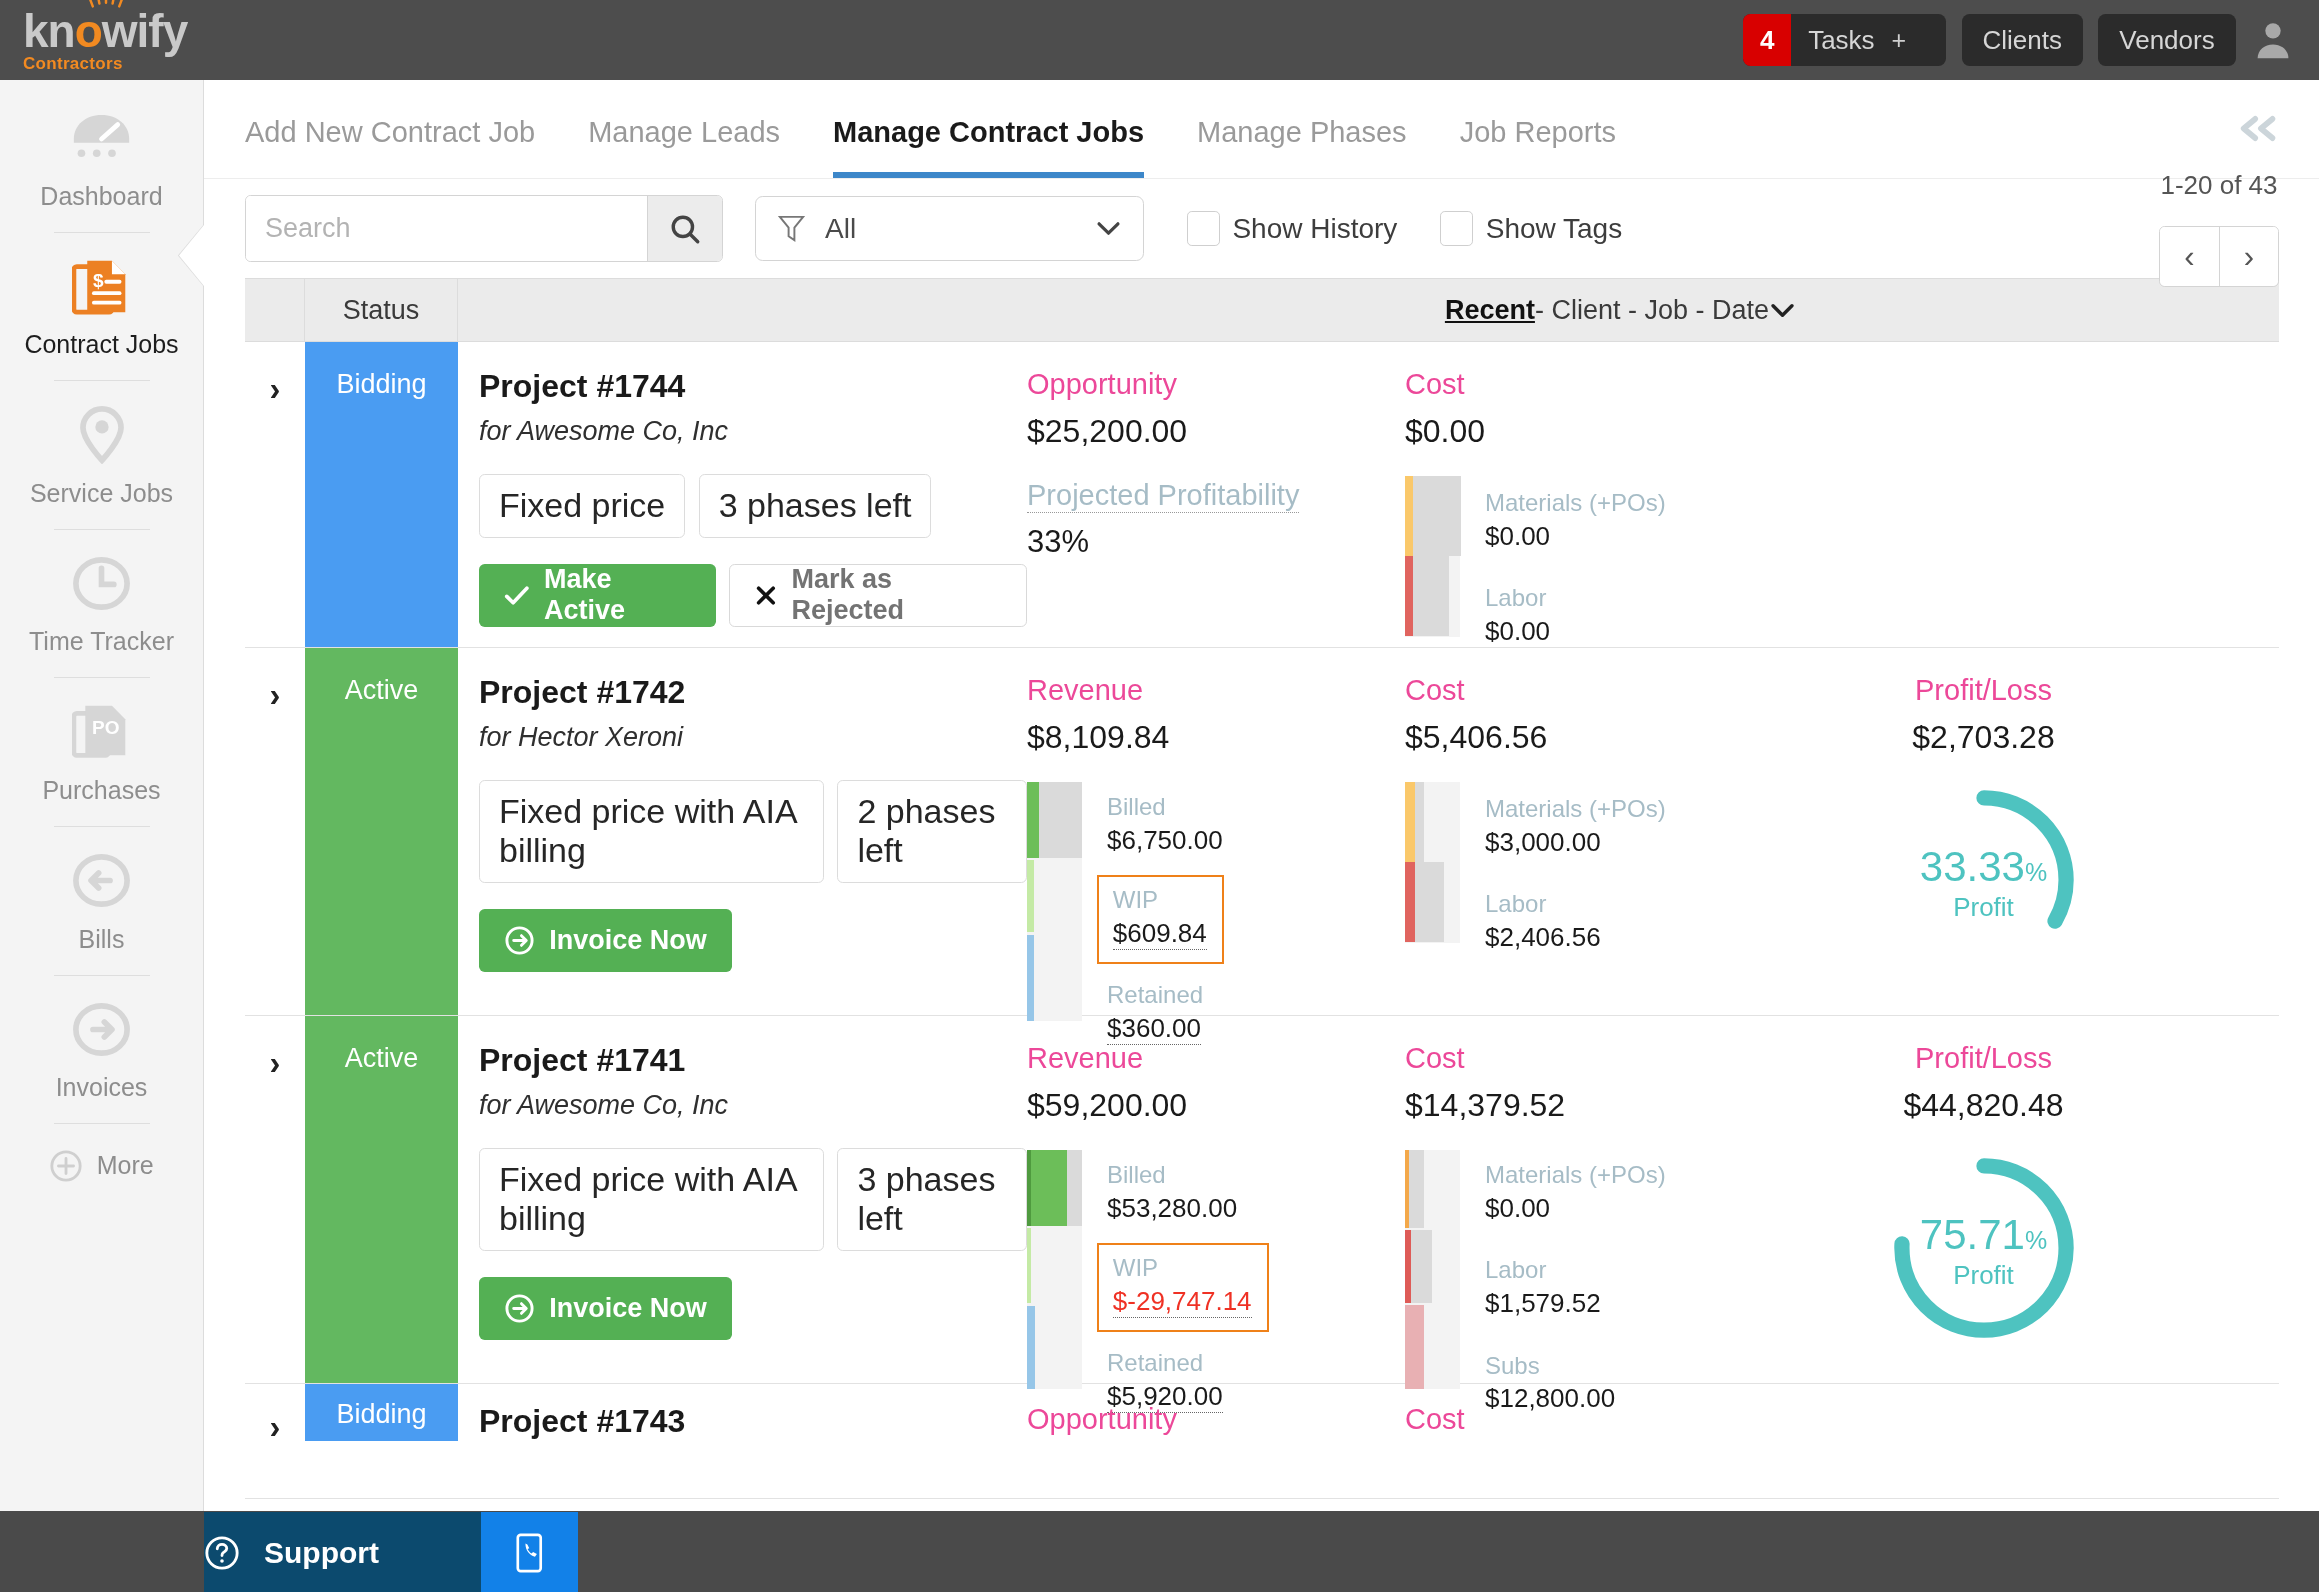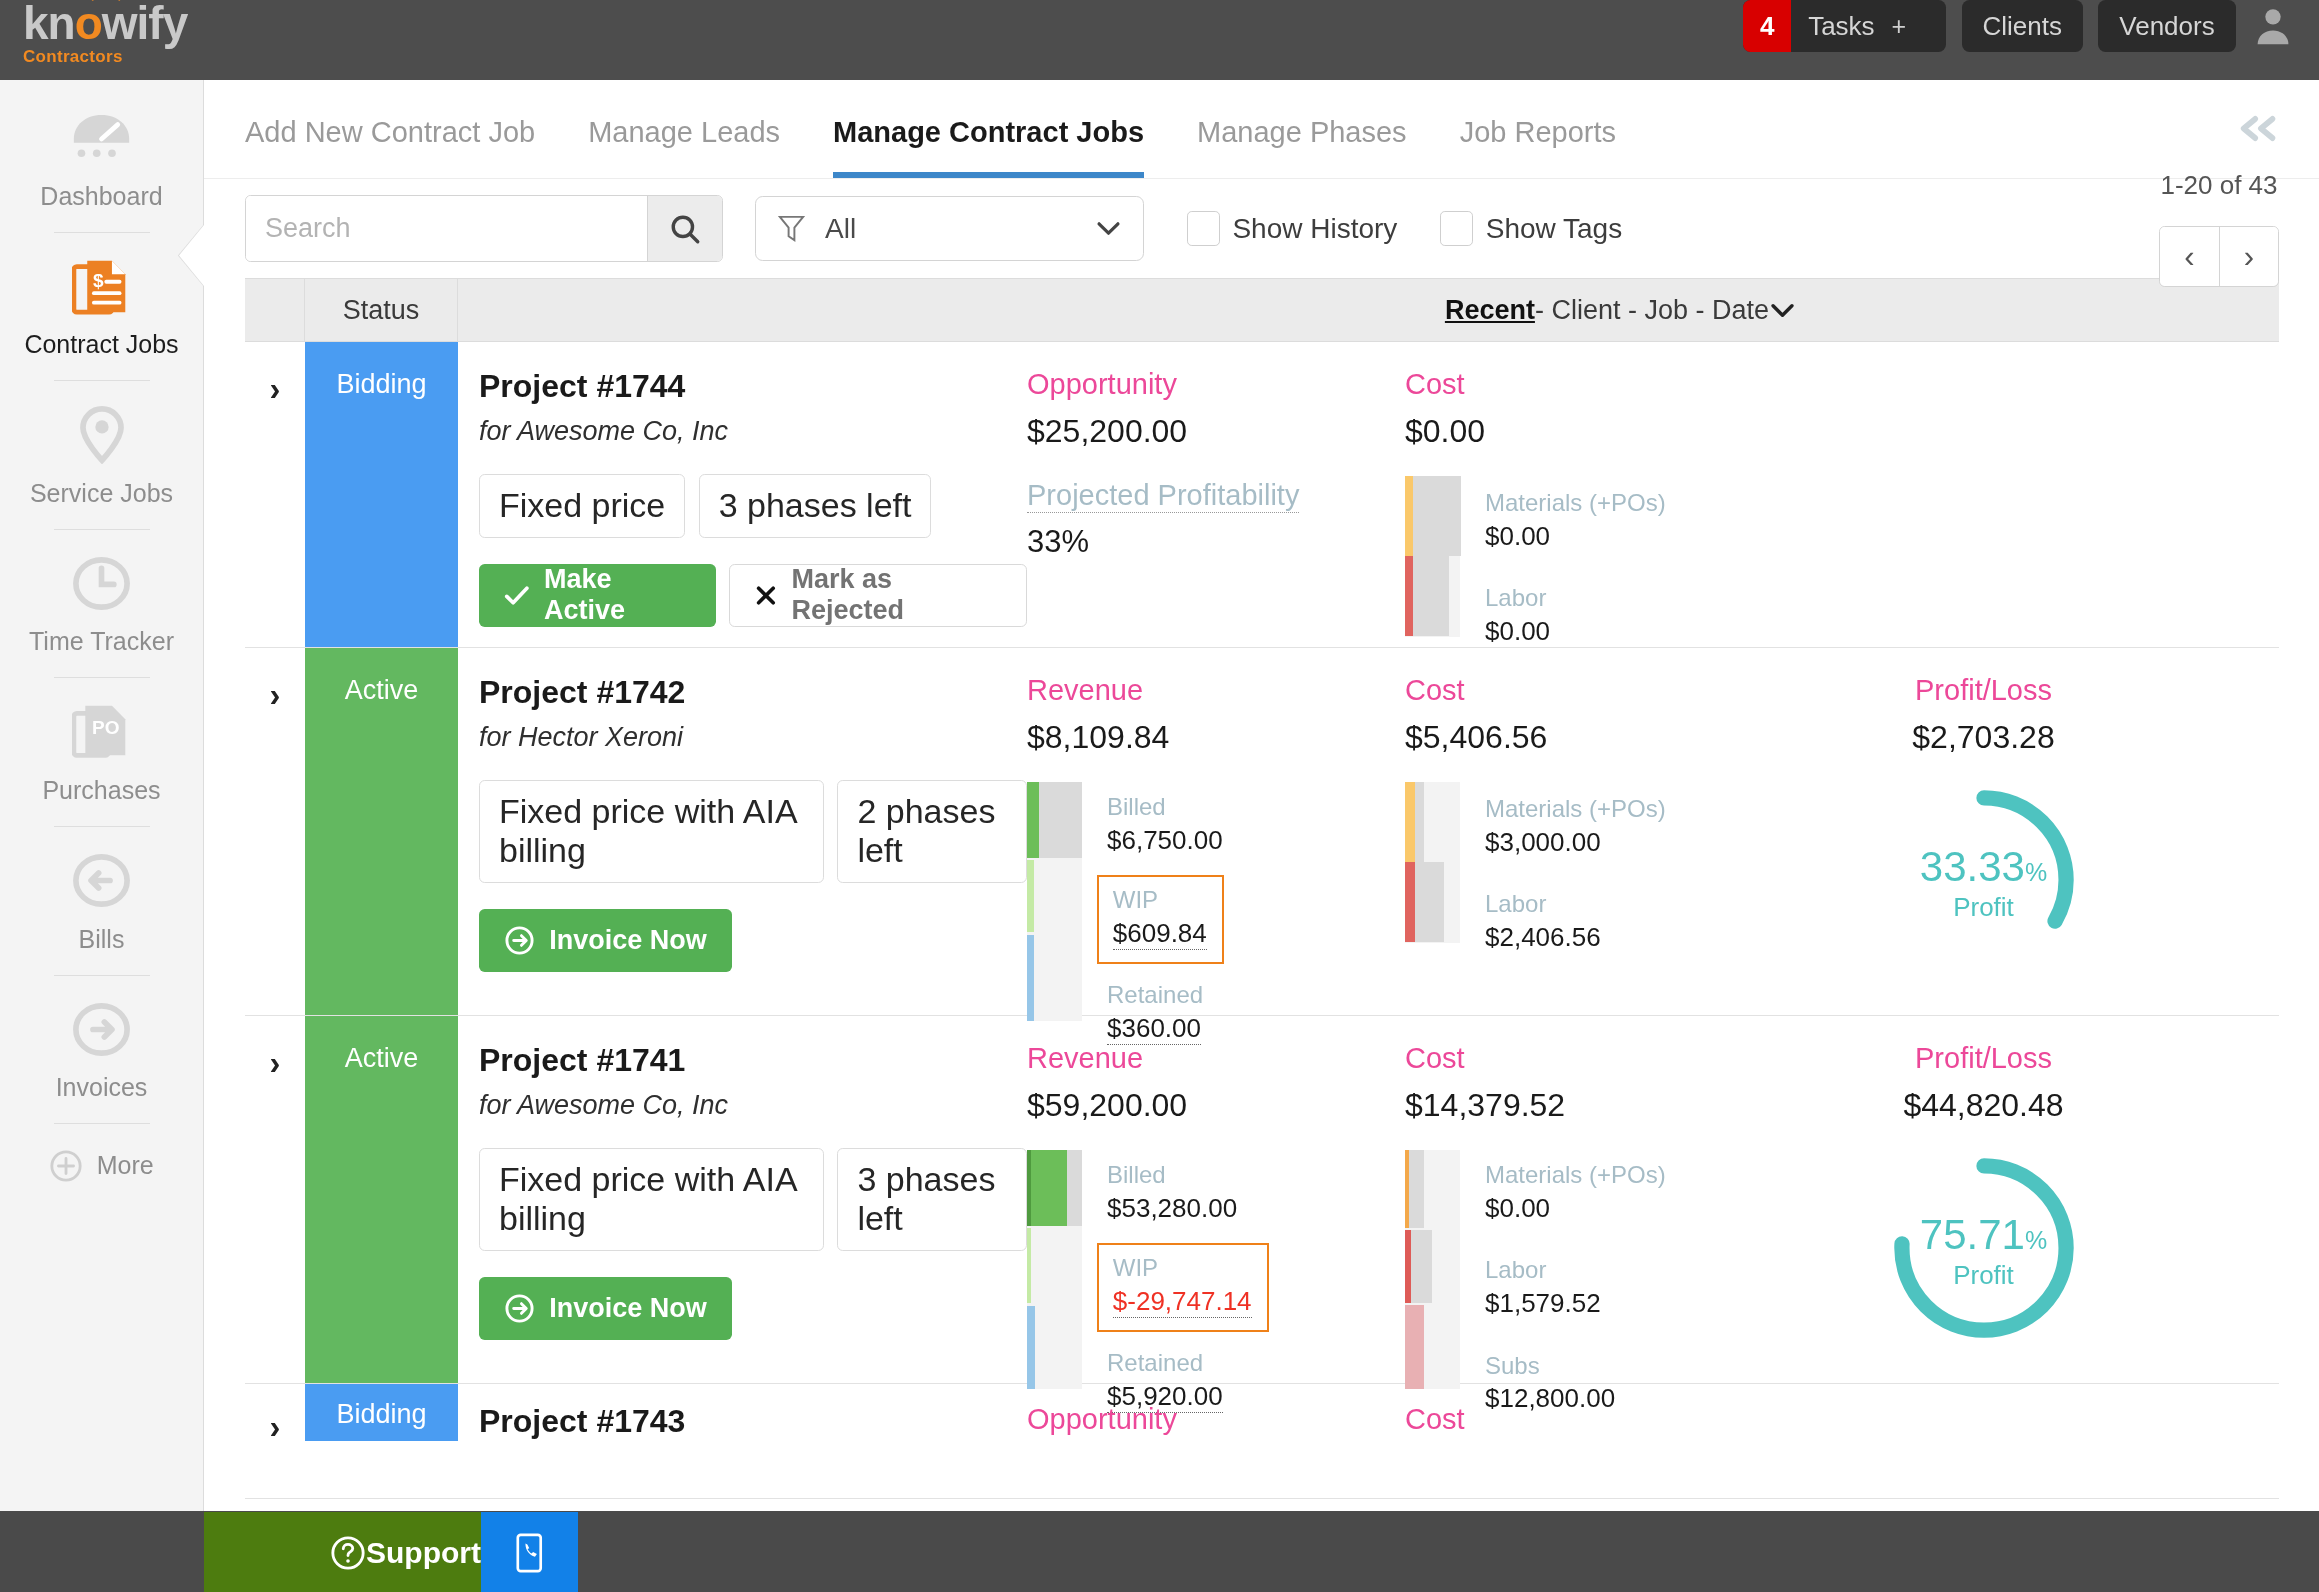--- a/index.html
+++ b/index.html
@@ -7,21 +7,21 @@
     width: 2320px; height: 1593px;
     font-family: "Liberation Sans", sans-serif;
     background: #fff;
     overflow: hidden;
   }
   .app { position: relative; width: 2320px; height: 1593px; background:#4a4a4a; }
 
   
   .topbar {
     position: absolute; left:0; top:0; width:2320px; height:80px;
-    background:#4d4d4d; display:flex; align-items:flex-start;
+    background:#4d4d4d; display:flex; align-items:center;
   }
   .logo { margin-left:23px; line-height:1; }
   .logo .word { font-size:46px; font-weight:bold; color:#c9c9c9; letter-spacing:-1px; position:relative; }
   .logo .o { color:#f28a21; }
   .logo .sub { font-size:17px; font-weight:bold; color:#f28a21; letter-spacing:0.3px; margin-top:1.9px;}
   .sun { position:absolute; left:66px; top:-12.4px; width:34px; height:15.3px; }
 
   .topbar-right { margin-left:auto; display:flex; align-items:center; gap:15.3px; margin-right:25px; }
   .tbtn {
     background:#2b2b2b; border-radius:7.6px; height:52px; display:flex; align-items:center;
@@ -141,22 +141,22 @@
 
   .donut-wrap { position:relative; width:210px; height:210px; margin:19px auto 0 auto; }
   .donut-center { position:absolute; left:0; right:0; top:50%; transform:translateY(-46%); text-align:center; }
   .donut-pct { font-size:42px; color:#4ec3c0; }
   .donut-pct small { font-size:25px; }
   .donut-sub { font-size:26px; color:#4ec3c0; margin-top:1.9px; }
   .pl-head { text-align:center; }
 
   
   .supportbar { position:absolute; left:0; bottom:0; width:2320px; height:81px; background:#4a4a4a; }
-  .sup-btn { position:absolute; left:204px; top:0; width:277px; height:81px; background:#4d7c0f;
-             display:flex; align-items:center; justify-content:flex-end; gap:0; color:#fff;
+  .sup-btn { position:absolute; left:204px; top:0; width:277px; height:81px; background:#0c4a6e;
+             display:flex; align-items:center; justify-content:flex-start; gap:24px; color:#fff;
              font-size:30px; font-weight:bold; cursor:pointer; }
   .sup-phone { position:absolute; left:481px; top:0; width:97px; height:81px; background:#1281e8;
                display:flex; align-items:center; justify-content:center; cursor:pointer; }
 </style>
 </head>
 <body>
 
 <div class="app">
 
   <div class="topbar">

